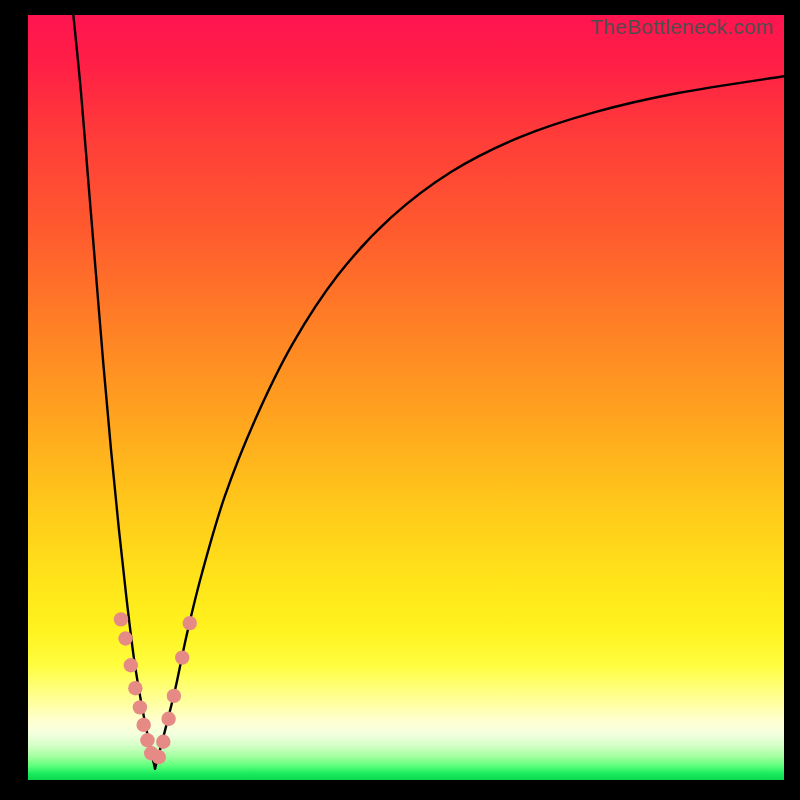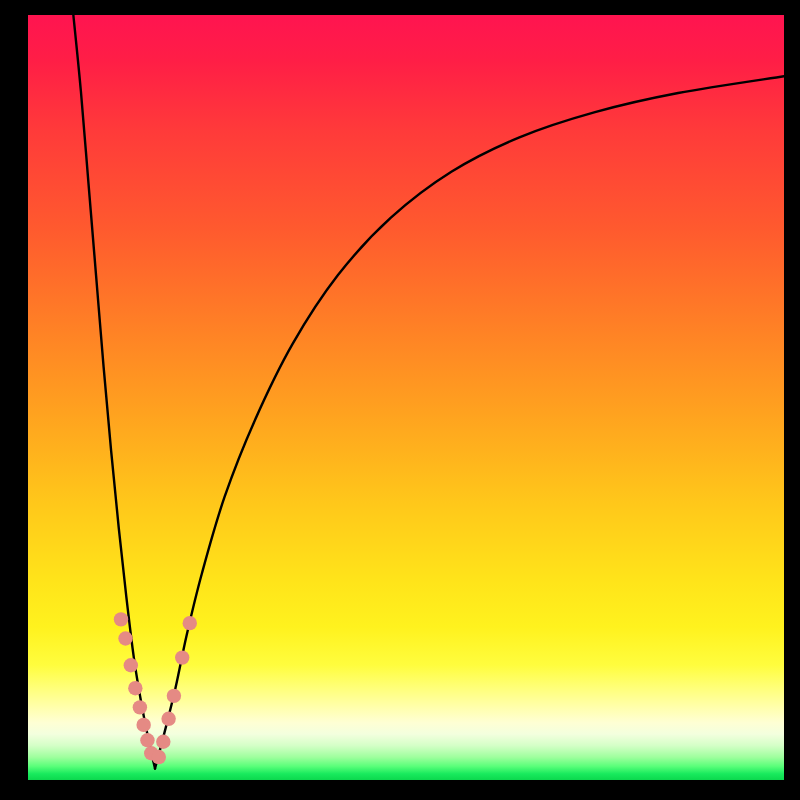--- a/index.html
+++ b/index.html
@@ -64,20 +64,21 @@
     top: 0;
     width: 756px;
     height: 765px;
   }
 </style>
 </head>
 <body>
 
 <div class="frame">
   <div class="plot">
+    <div class="watermark">TheBottleneck.com</div>
     <svg class="curves" viewBox="0 0 756 765" preserveAspectRatio="none">
       <g id="curve-group">
           <path d="M 45.36 0.00 C 46.62 12.75, 50.40 48.45, 52.92 76.50 C 55.44 104.55, 57.96 137.70, 60.48 168.30 C 63.00 198.90, 65.52 229.50, 68.04 260.10 C 70.56 290.70, 73.08 322.57, 75.60 351.90 C 78.12 381.22, 80.64 409.28, 83.16 436.05 C 85.68 462.82, 88.20 488.32, 90.72 512.55 C 93.24 536.77, 95.76 559.72, 98.28 581.40 C 100.80 603.08, 103.32 624.75, 105.84 642.60 C 108.36 660.45, 110.88 674.48, 113.40 688.50 C 115.92 702.52, 118.69 715.91, 120.96 726.75 C 123.23 737.59, 126.00 749.06, 127.01 753.52" fill="none" stroke="#000000" stroke-width="2.4" stroke-linecap="round"></path>
           <path d="M 127.01 753.52 C 128.52 747.79, 132.68 732.49, 136.08 719.10 C 139.48 705.71, 143.64 689.78, 147.42 673.20 C 151.20 656.63, 154.35 638.77, 158.76 619.65 C 163.17 600.52, 167.58 581.40, 173.88 558.45 C 180.18 535.50, 187.74 507.45, 196.56 481.95 C 205.38 456.45, 215.46 430.95, 226.80 405.45 C 238.14 379.95, 250.74 353.18, 264.60 328.95 C 278.46 304.73, 293.58 281.14, 309.96 260.10 C 326.34 239.06, 343.98 219.94, 362.88 202.73 C 381.78 185.51, 401.94 170.21, 423.36 156.82 C 444.78 143.44, 467.46 132.34, 491.40 122.40 C 515.34 112.45, 540.54 104.55, 567.00 97.15 C 593.46 89.76, 618.66 84.02, 650.16 78.03 C 681.66 72.04, 738.36 64.00, 756.00 61.20" fill="none" stroke="#000000" stroke-width="2.4" stroke-linecap="round"></path>
         </g>
       <g id="marker-group">
           <circle cx="92.99" cy="604.35" r="7.2" fill="#e58a84" stroke="#d77a74" stroke-width="0"></circle>
           <circle cx="97.52" cy="623.48" r="7.2" fill="#e58a84" stroke="#d77a74" stroke-width="0"></circle>
           <circle cx="102.82" cy="650.25" r="7.2" fill="#e58a84" stroke="#d77a74" stroke-width="0"></circle>
           <circle cx="107.35" cy="673.20" r="7.2" fill="#e58a84" stroke="#d77a74" stroke-width="0"></circle>

